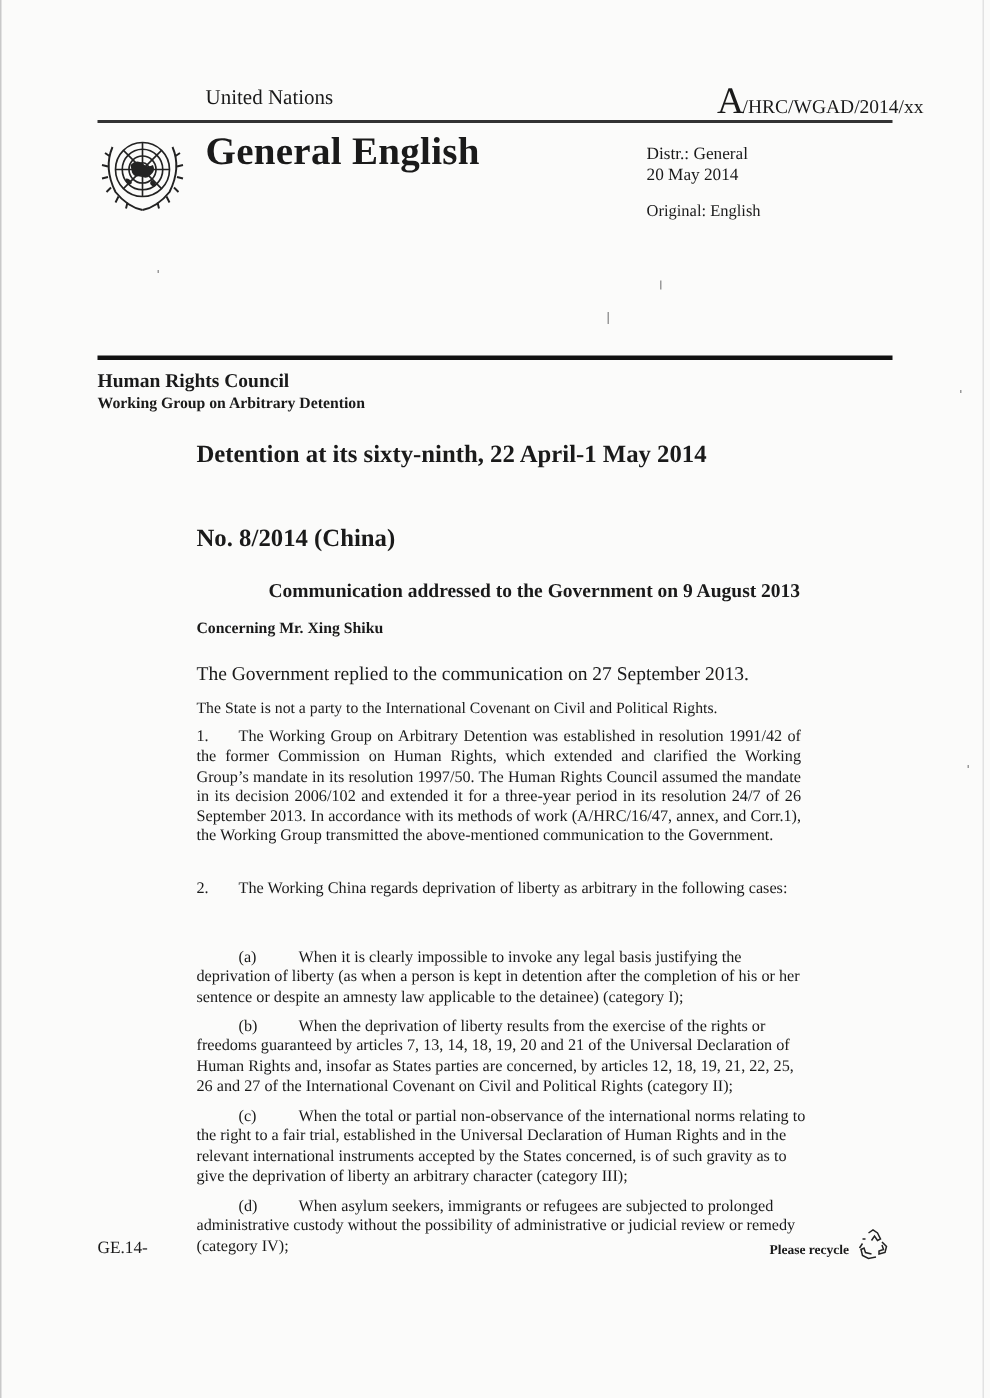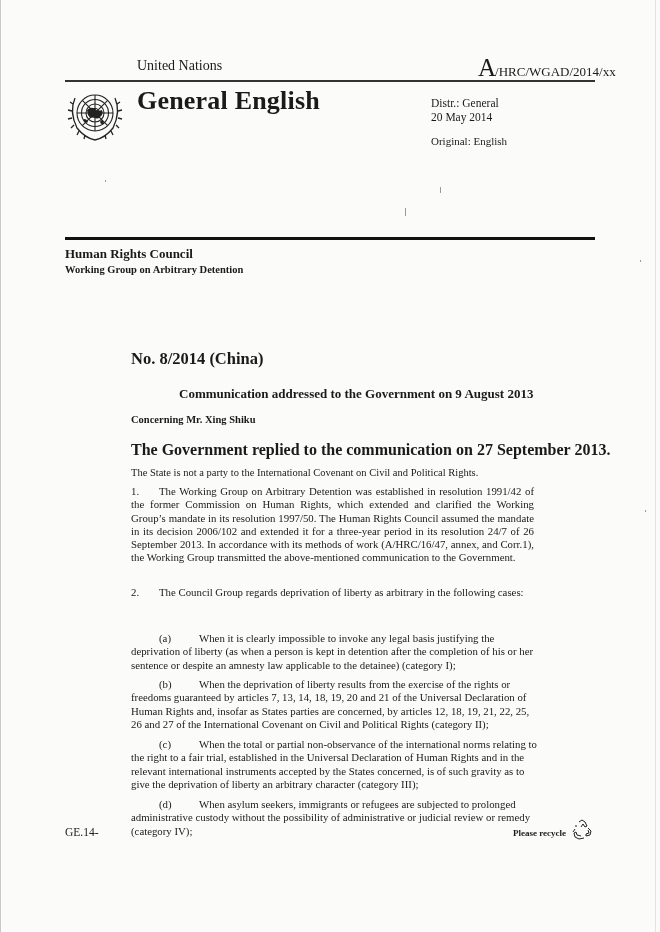--- a/index.html
+++ b/index.html
@@ -26,21 +26,21 @@
 
   .thick-rule { left: 65px; top: 237px; width: 530px; height: 2.5px; background: #111; }
 
   .hrc { left: 65px; top: 246px; font-size: 13px; font-weight: bold; }
   .wgad { left: 65px; top: 264px; font-size: 10.5px; font-weight: bold; }
 
   .opinion-title { left: 131px; top: 293px; font-size: 16.5px; font-weight: bold; line-height: 19px; width: 430px; }
   .case-no { left: 131px; top: 349px; font-size: 16.5px; font-weight: bold; }
   .comm { left: 131px; top: 386px; font-size: 13px; font-weight: bold; margin-left: 48px; }
   .concerning { left: 131px; top: 414px; font-size: 10.5px; font-weight: bold; text-align: right; }
-  .replied { left: 131px; top: 441px; font-size: 16px; font-weight: bold; }
+  .replied { left: 131px; top: 441px; font-size: 13px; font-weight: normal; }
   .state { left: 131px; top: 467px; font-size: 10.5px; font-weight: normal; }
 
   .para { left: 131px; width: 403px; font-size: 10.8px; line-height: 13.3px; text-align: justify; }
   .para .num { display: inline-block; width: 28px; }
   .p1 { top: 485px; }
   .p2 { top: 586px; }
 
   .sub { left: 131px; width: 410px; font-size: 10.8px; line-height: 13.3px; margin-top: 12px; }
   .sub .lbl { display: inline-block; padding-left: 28px; width: 40px; }
   .sa { top: 620px; }
@@ -96,29 +96,30 @@
   <div>20 May 2014</div>
 </div>
 <div class="abs original">Original: English</div>
 
 <div class="abs thick-rule"></div>
 
 <div class="abs hrc">Human Rights Council</div>
 <div class="abs wgad">Working Group on Arbitrary Detention</div>
 
 <div class="abs opinion-title">
+  <div>Detention at its sixty-ninth, 22 April-1 May 2014</div>
 </div>
 <div class="abs case-no">No. 8/2014 (China)</div>
 <div class="abs comm">Communication addressed to the Government on 9 August 2013</div>
 <div class="abs concerning">Concerning Mr. Xing Shiku</div>
 <div class="abs replied">The Government replied to the communication on 27 September 2013.</div>
 <div class="abs state">The State is not a party to the International Covenant on Civil and Political Rights.</div>
 
 <div class="abs para p1"><span class="num">1.</span><span>The Working Group on Arbitrary Detention was established in resolution 1991/42 of the former Commission on Human Rights, which extended and clarified the Working Group’s mandate in its resolution 1997/50. The Human Rights Council assumed the mandate in its decision 2006/102 and extended it for a three-year period in its resolution 24/7 of 26 September 2013. In accordance with its methods of work (A/HRC/16/47, annex, and Corr.1), the Working Group transmitted the above-mentioned communication to the Government.</span></div>
-<div class="abs para p2"><span class="num">2.</span><span>The Council Group regards deprivation of liberty as arbitrary in the following cases:</span></div>
+<div class="abs para p2"><span class="num">2.</span><span>The Working China regards deprivation of liberty as arbitrary in the following cases:</span></div>
 
 <div class="abs sub sa"><span class="lbl">(a)</span><span>When it is clearly impossible to invoke any legal basis justifying the deprivation of liberty (as when a person is kept in detention after the completion of his or her sentence or despite an amnesty law applicable to the detainee) (category I);</span></div>
 <div class="abs sub sb"><span class="lbl">(b)</span><span>When the deprivation of liberty results from the exercise of the rights or freedoms guaranteed by articles 7, 13, 14, 18, 19, 20 and 21 of the Universal Declaration of Human Rights and, insofar as States parties are concerned, by articles 12, 18, 19, 21, 22, 25, 26 and 27 of the International Covenant on Civil and Political Rights (category II);</span></div>
 <div class="abs sub sc"><span class="lbl">(c)</span><span>When the total or partial non-observance of the international norms relating to the right to a fair trial, established in the Universal Declaration of Human Rights and in the relevant international instruments accepted by the States concerned, is of such gravity as to give the deprivation of liberty an arbitrary character (category III);</span></div>
 <div class="abs sub sd"><span class="lbl">(d)</span><span>When asylum seekers, immigrants or refugees are subjected to prolonged administrative custody without the possibility of administrative or judicial review or remedy (category IV);</span></div>
 
 <div class="abs ge">GE.14-</div>
 <div class="abs recycle-label">Please recycle</div>
 <div class="abs recycle-icon">
   <svg width="24" height="24" viewBox="0 0 24 24">

